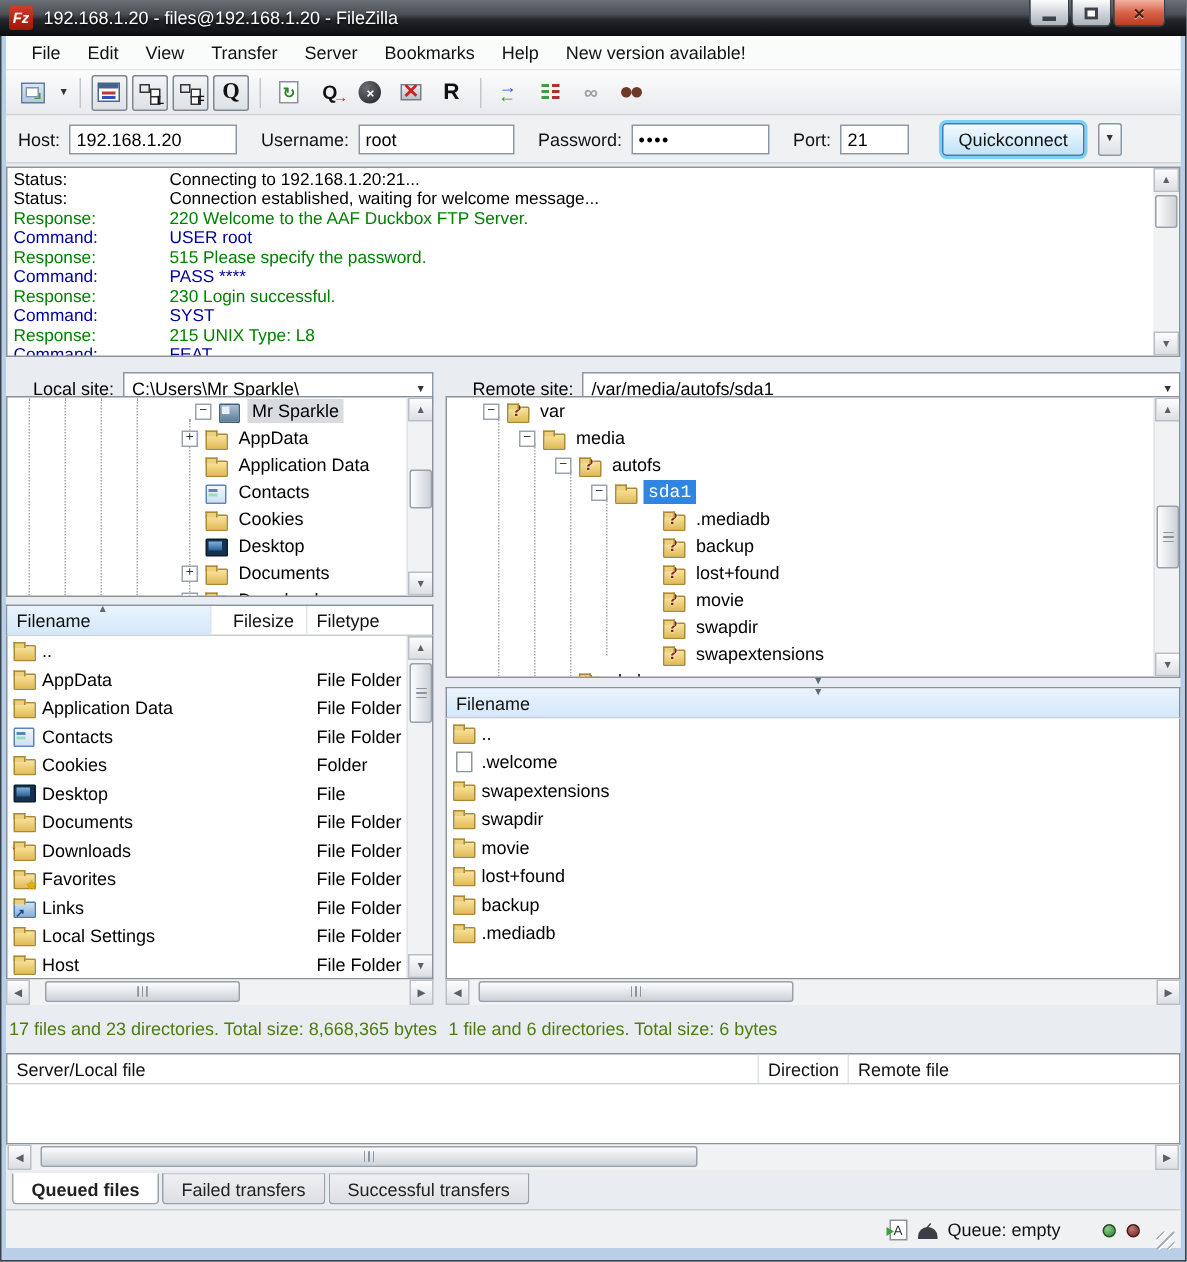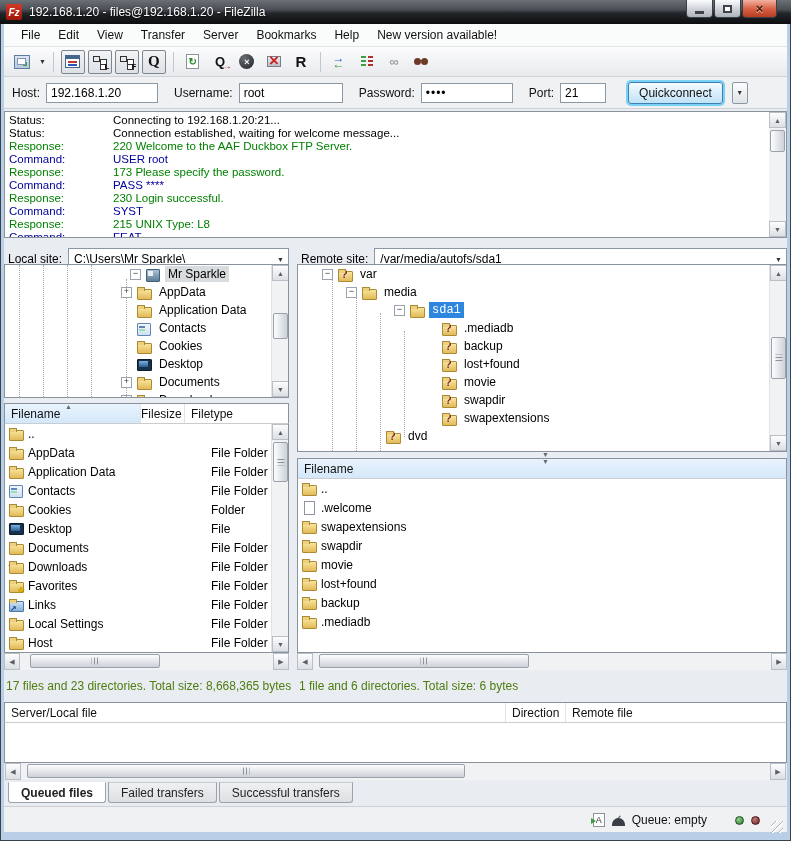--- a/index.html
+++ b/index.html
@@ -97,21 +97,21 @@
   .hsb .sb-thumb { top:1px; height:14px; background:linear-gradient(#fdfdfe,#cdd2d8); }
   .thumb-grip::after { content:""; position:absolute; left:50%; top:50%; width:7px; height:7px; transform:translate(-50%,-50%);
     background:repeating-linear-gradient(to bottom,#8c949d 0 1px,transparent 1px 3px); }
   .hsb .thumb-grip::after { width:7px; height:7px;
     background:repeating-linear-gradient(to right,#8c949d 0 1px,transparent 1px 3px); }
 
   
   .pane { position:absolute; top:216px; height:460px; }
   .pane-left { left:0; width:285px; }
   .pane-right { left:293px; width:490px; }
-  .sitebar { position:absolute; left:0; top:0; right:0; height:38px; display:flex; align-items:center; font-size:12px; }
+  .sitebar { position:absolute; left:0; top:0; right:0; height:38px; display:flex; align-items:center; font-size:12px;padding-left:14px; }
   .site-label { padding:0 6px 0 4px; white-space:nowrap; }
   .combo { flex:1; height:22px; background:#fff; border:1px solid #8a98a5; display:flex; align-items:center; padding-left:5px; font-size:12px; overflow:hidden; }
   .combo-dd { margin-left:auto; width:15px; align-self:stretch; display:flex; align-items:center; justify-content:center; font-size:7px; color:#333; }
 
   .treepanel { position:absolute; left:0; right:0; background:#fff; border:1px solid #8a939d; overflow:hidden; }
   .tp-local { top:24px; height:134px; }
   .tp-remote { top:24px; height:188px; }
   .tree-inner { position:absolute; inset:0; }
   .guide { position:absolute; border-left:1px dotted #a5a5a5; }
   .tnode { display:flex; align-items:center; height:18px; font-size:12px; white-space:nowrap; position:relative; }
@@ -293,21 +293,21 @@
           <div class="log-row kind-response">
         <span class="log-label">Response:</span>
         <span class="log-msg">220 Welcome to the AAF Duckbox FTP Server.</span>
       </div>
           <div class="log-row kind-command">
         <span class="log-label">Command:</span>
         <span class="log-msg">USER root</span>
       </div>
           <div class="log-row kind-response">
         <span class="log-label">Response:</span>
-        <span class="log-msg">173 Please specify the password.</span>
+        <span class="log-msg">515 Please specify the password.</span>
       </div>
           <div class="log-row kind-command">
         <span class="log-label">Command:</span>
         <span class="log-msg">PASS ****</span>
       </div>
           <div class="log-row kind-response">
         <span class="log-label">Response:</span>
         <span class="log-msg">230 Login successful.</span>
       </div>
           <div class="log-row kind-command">
@@ -408,21 +408,21 @@
           <div class="sb-thumb" style="left:1px;top:48px;width:15px;height:26px"></div>
           <div class="sb-btn" style="bottom:0">▼</div>
         </div>
       </div>
 
       <div class="lhdr" style="top:163px">
         <div class="hcol sorted" style="width:136px">
           <span>Filename</span>
           <span class="sort-arrow" style="left:60px">▲</span>
         </div>
-        <div class="hcol num" style="width:44px">Filesize</div>
+        <div class="hcol num" style="width:64px">Filesize</div>
         <div class="hcol" style="width:66px;border-right:none">Filetype</div>
       </div>
       <div class="listpanel" style="top:184px;height:229px">
         <div style="position:absolute;left:0;top:0;right:17px">
             <div class="frow">
     <span class="fcol-name" style="width:136px">
                 <span class="fi icon-folder">
                   <i></i>
                 </span>
                 <span>..</span>
@@ -576,20 +576,27 @@
                 <i></i>
               </span>
     <span class="tlabel">var</span>
   </div>
             <div class="tnode" style="margin-left: 48px;">
     <span class="tw box-minus"></span>
     <span class="fi icon-folder">
                 <i></i>
               </span>
     <span class="tlabel">media</span>
+  </div>
+            <div class="tnode" style="margin-left: 72px;">
+    <span class="tw box-minus"></span>
+    <span class="fi icon-folder-q">
+                <i></i>
+              </span>
+    <span class="tlabel">autofs</span>
   </div>
             <div class="tnode sel-active" style="margin-left: 96px;">
     <span class="tw box-minus"></span>
     <span class="fi icon-folder">
                 <i></i>
               </span>
     <span class="tlabel">sda1</span>
   </div>
             <div class="tnode" style="margin-left: 128px;">
     <span class="tw box-none"></span>

